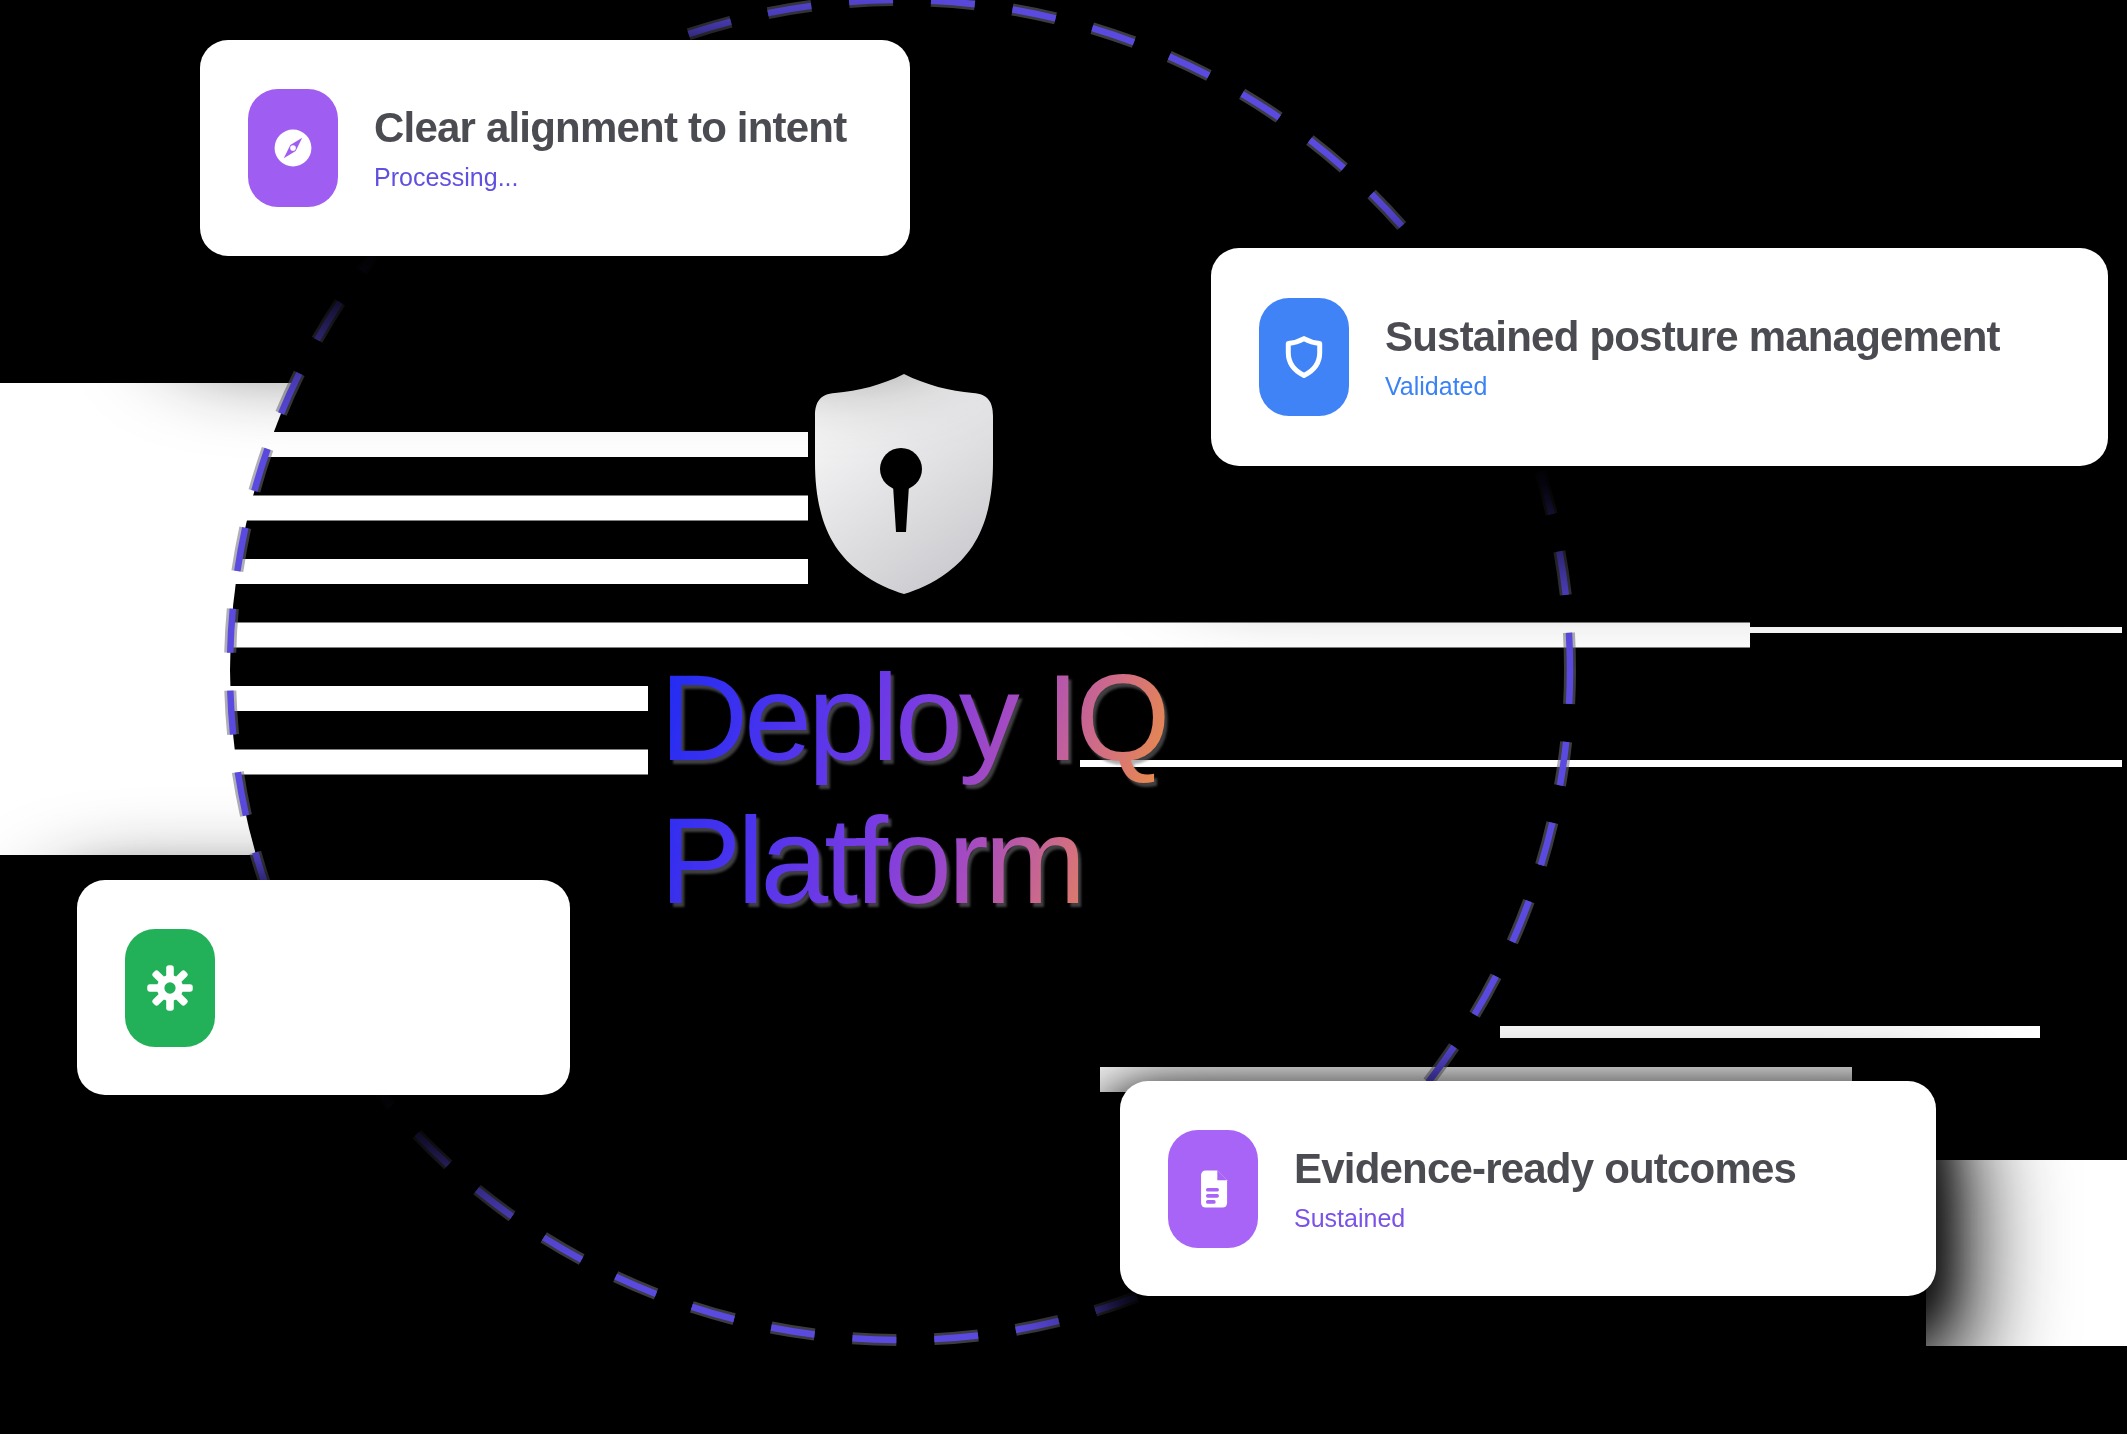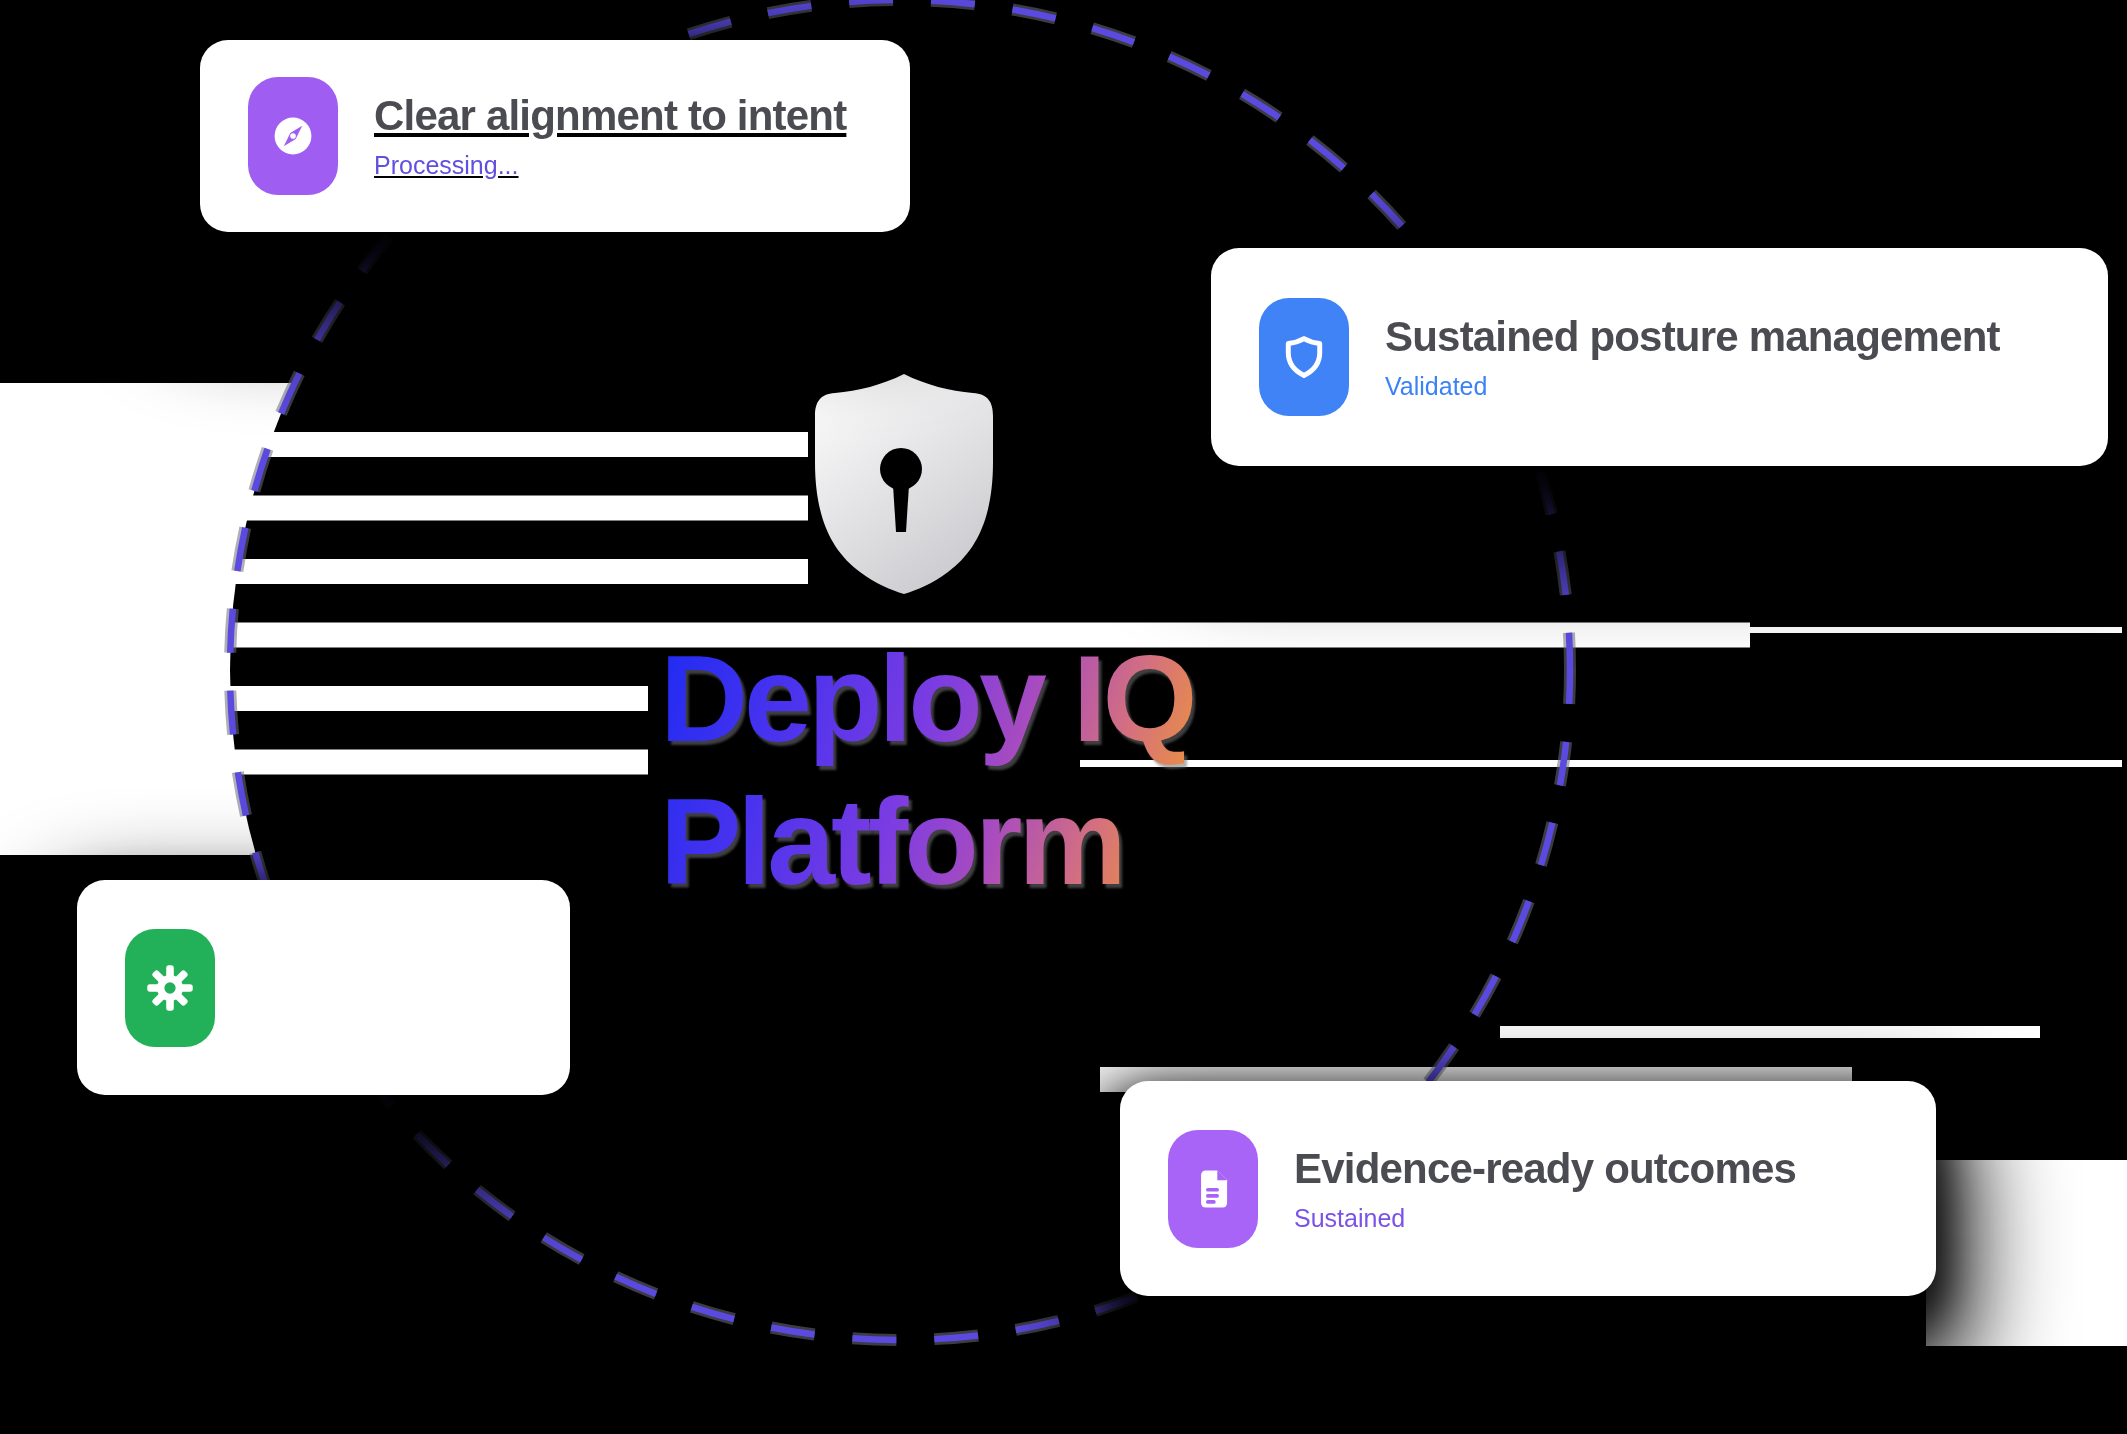--- a/index.html
+++ b/index.html
@@ -6,35 +6,35 @@
   #canvas{
     position:relative;
     width:2127px;height:1434px;
     overflow:hidden;
     background:#000;
     font-family:"Liberation Sans","DejaVu Sans",sans-serif;
   }
   #bg{position:absolute;left:0;top:0;width:2127px;height:1434px;}
   
   #hero-title{
-    position:absolute;left:660px;top:628px;
-    font-size:122px;font-weight:700;line-height:143px;letter-spacing:-4px;
+    position:absolute;left:660px;top:647px;
+    font-size:122px;font-weight:400;line-height:143px;letter-spacing:-4px;
     background:linear-gradient(108deg,#1e2bf2 0%,#4a33ee 24%,#7b3ce2 47%,#a94cbe 64%,#d4707f 80%,#f29b2c 97%);
     -webkit-background-clip:text;background-clip:text;color:transparent;
     filter:drop-shadow(3px 4px 1px rgba(115,115,120,0.55));
     white-space:nowrap;
   }
   
   .card{
     position:absolute;background:#fff;border-radius:28px;
     display:flex;align-items:center;gap:36px;
     padding-left:48px;box-sizing:border-box;
     box-shadow:0 55px 95px 35px rgba(0,0,0,0.92), 0 18px 42px 8px rgba(0,0,0,0.8);
   }
-  #card-1{left:200px;top:40px;width:710px;height:192px;text-decoration:underline;}
+  #card-1{left:200px;top:40px;width:710px;height:216px;}
   #card-2{left:1211px;top:248px;width:897px;height:218px;}
   #card-3{left:77px;top:880px;width:493px;height:215px;}
   #card-4{left:1120px;top:1081px;width:816px;height:215px;}
   .tile{
     width:90px;height:118px;border-radius:30px;flex:0 0 auto;
     display:flex;align-items:center;justify-content:center;
   }
   .tile svg{width:52px;height:52px;display:block;}
   .card-text{display:flex;flex-direction:column;}
   .card-title{

